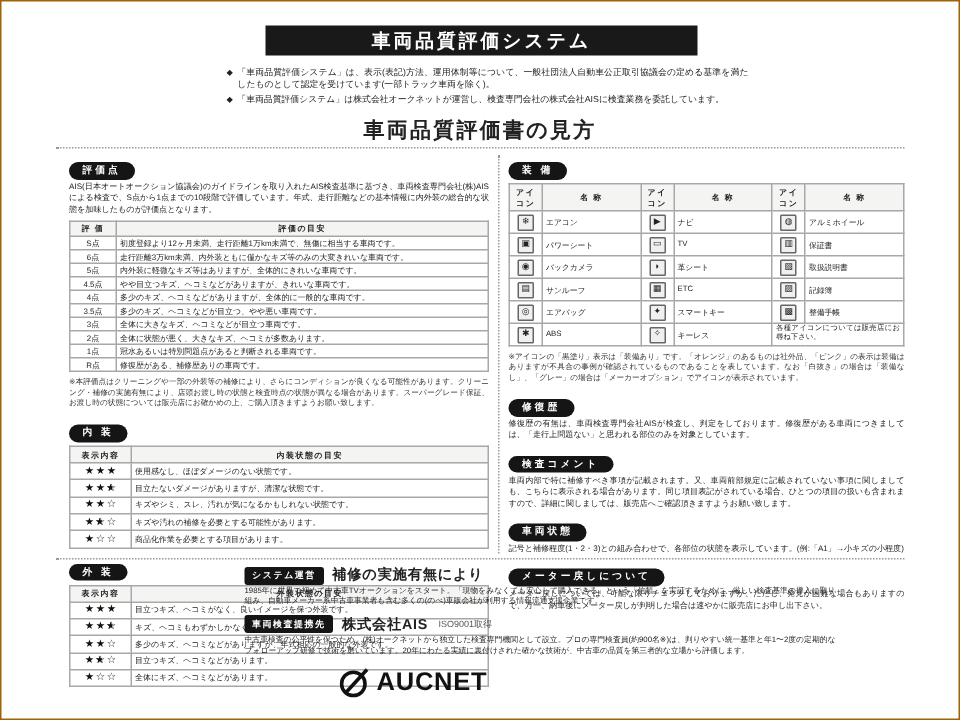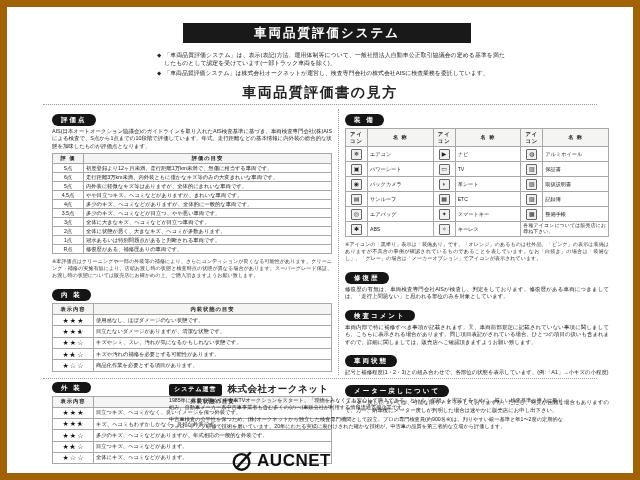--- a/index.html
+++ b/index.html
@@ -1,21 +1,21 @@
 <!DOCTYPE html>
 <html><head>
 <meta charset="utf-8">
 <style>
   html,body{margin:0;padding:0;}
   body{
     width:640px;height:480px;position:relative;background:#f6f6f4;
     font-family:"Liberation Sans","DejaVu Sans",sans-serif;color:#222;
     -webkit-font-smoothing:antialiased;
   }
-  .page{position:absolute;inset:0;background:#ffffff;border:7px solid #a16207;}
+  .page{position:absolute;inset:0;background:#ffffff;border:1px solid #a16207;}
 
   
   .header-bar{
     position:absolute;left:176px;top:16px;width:288px;height:20px;background:#191919;
     color:#fff;display:flex;align-items:center;justify-content:center;
     font-size:12.5px;font-weight:bold;letter-spacing:2px;
   }
   .bullets{position:absolute;left:150px;top:44px;width:348px;}
   .bullet{display:flex;gap:3px;font-size:5.9px;line-height:1.4;margin-bottom:1px;}
   .bullet .dia{flex:0 0 auto;font-size:5.5px;line-height:1.5;}
@@ -301,24 +301,29 @@
       <span class="pill">メーター戻しについて</span>
       <div class="para">メーター戻しについては、可能な限りチェックしておりますが、ただし、発見が困難な場合もありますので、万一、納車後にメーター戻しが判明した場合は速やかに販売店にお申し出下さい。</div>
     </div>
   </div>
 
   <div class="hsep" id="sep2"></div>
 
   <div class="footer-block">
     <div class="fline">
       <span class="fbadge">システム運営</span>
-      <span class="fcompany">株式会社オークネット</span>
+      <span class="fcompany">補修の実施有無により</span>
     </div>
     <div class="fbody">1985年に世界で初めて中古車TVオークションをスタート。「現物をみなくても安心して購入できる」という「信頼」を実証するために、厳しい検査基準の導入に取り組み、自動車メーカー系中古車事業者も含む多くの(のべ)車販会社が利用する情報流通支援企業です。</div>
 
+    <div class="fline">
+      <span class="fbadge">車両検査提携先</span>
+      <span class="fcompany">株式会社AIS</span>
+      <span class="fiso">ISO9001取得</span>
+    </div>
     <div class="fbody">中古車検査の公平性を保つため、(株)オークネットから独立した検査専門機関として設立。プロの専門検査員(約900名※)は、判りやすい統一基準と年1〜2度の定期的なフォローアップ研修で技術を磨いています。20年にわたる実績に裏付けされた確かな技術が、中古車の品質を第三者的な立場から評価します。</div>
   </div>
 
   <div class="logo-row">
     <svg width="22" height="22" viewBox="0 0 24 24">
       <circle cx="11.5" cy="13" r="8.5" fill="none" stroke="#111" stroke-width="2.6"></circle>
       <line x1="6" y1="19.5" x2="21.5" y2="2.5" stroke="#111" stroke-width="2.6"></line>
     </svg>
     <span class="logo-text">AUCNET</span>
   </div>

